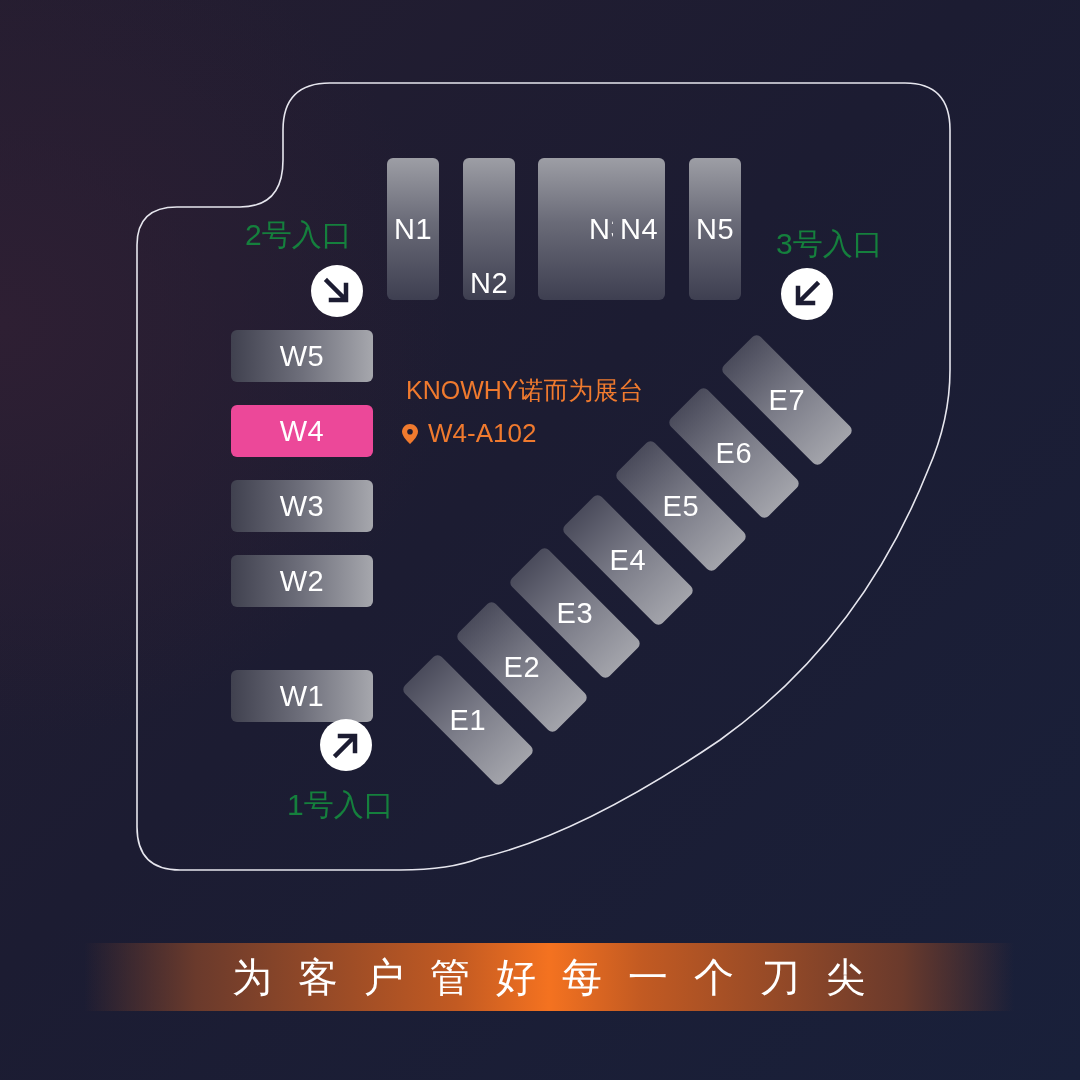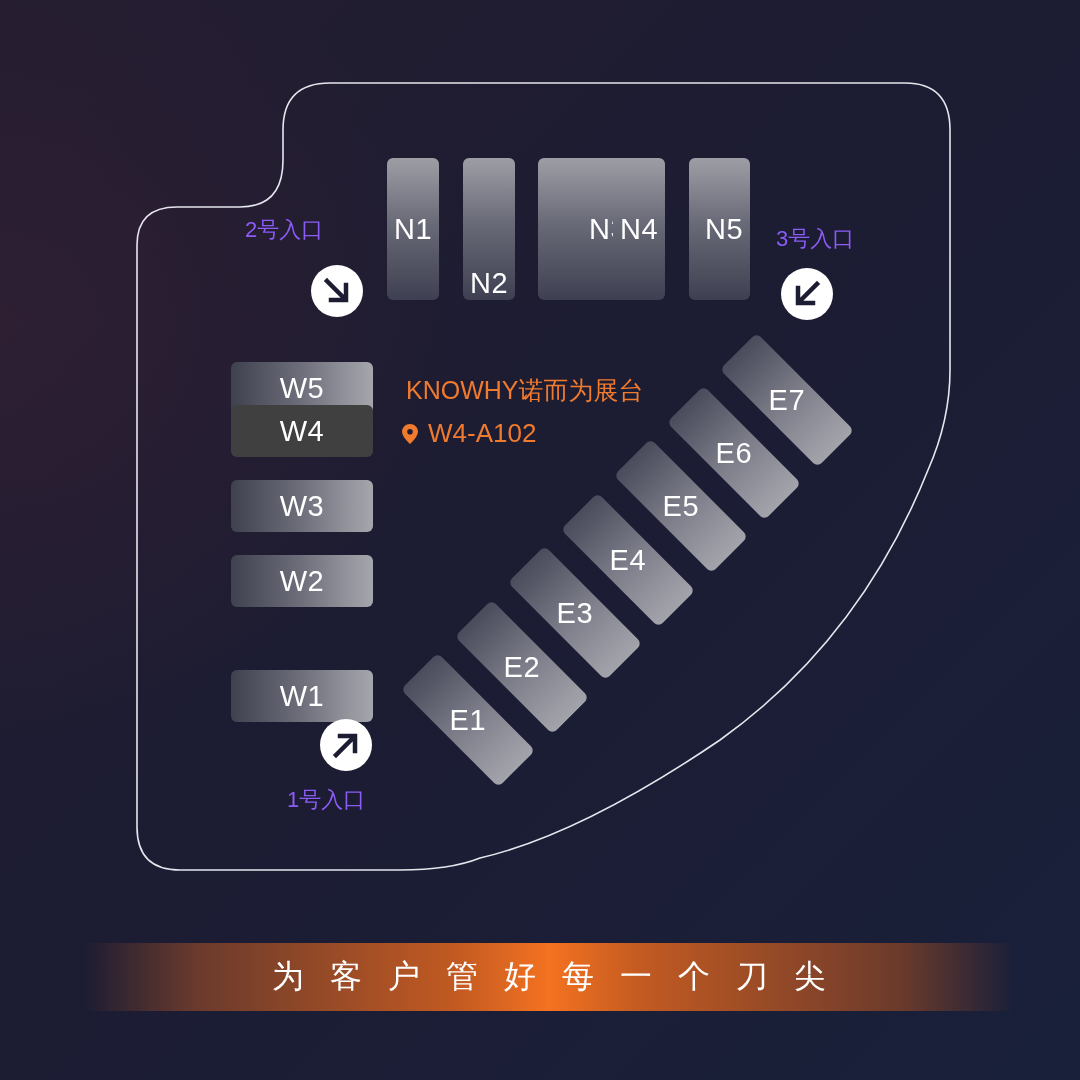--- a/index.html
+++ b/index.html
@@ -13,63 +13,63 @@
   .outline { position:absolute; left:0; top:0; width:1080px; height:1080px; pointer-events:none; }
   .booth {
     position:absolute; border-radius:6px;
     display:flex; align-items:center; justify-content:center;
     color:#fff; font-size:29px; letter-spacing:0.5px;
   }
   .booth.v { width:52px; height:142px;
     background: linear-gradient(180deg, #9d9ea5 0%, #6a6b78 45%, #3e3f51 100%); }
   .booth.h { width:142px; height:52px;
     background: linear-gradient(90deg, #40414f 0%, #6e6f7b 50%, #a6a7ad 100%); }
-  .booth.h.active { background:#404040; }
+  .booth.h.active { background:#ec4899; }
   .booth.d { width:138px; height:52px; transform-origin:center;
     transform: translate(-50%,-50%) rotate(45deg);
     background: linear-gradient(90deg, #4a4b5b 0%, #7b7c88 50%, #a3a4ab 100%); }
   .booth.d span { transform: rotate(-45deg); display:inline-block; }
-  .entrance-label { position:absolute; font-size:22px; color:#8b5cf6; white-space:nowrap; }
+  .entrance-label { position:absolute; font-size:30px; color:#15803d; white-space:nowrap; }
   .entrance-icon {
     position:absolute; width:52px; height:52px; border-radius:50%; background:#fff;
     display:flex; align-items:center; justify-content:center;
   }
   .exhibitor { position:absolute; left:406px; top:374px; color:#f07a2e; font-size:25px; white-space:nowrap; }
   .location { position:absolute; left:402px; top:418px; color:#f07a2e; font-size:26px; display:flex; align-items:center; gap:10px;text-align:center; }
   .banner {
     position:absolute; left:84px; top:943px; width:930px; height:68px;
     background: linear-gradient(90deg, rgba(120,60,40,0) 0%, #6a3a2c 12%, #c25a22 40%, #f47220 50%, #c25a22 60%, #6a3a2c 88%, rgba(120,60,40,0) 100%);
     display:flex; align-items:center; justify-content:center;
   }
-  .banner-text { font-size:32px; letter-spacing:26px; color:#fff; padding-left:26px; }
+  .banner-text { font-size:40px; letter-spacing:26px; color:#fff; padding-left:26px; }
 </style>
 </head>
 <body>
 
 <svg class="outline" viewBox="0 0 1080 1080">
   <path d="M 330 83 L 905 83 Q 950 83 950 130 L 950 370 Q 950 420 928 470 Q 860 640 720 740 Q 580 835 480 858 Q 450 870 400 870 L 180 870 Q 137 870 137 827 L 137 245 Q 137 207 177 207 L 240 207 Q 283 207 283 160 L 283 130 Q 283 83 330 83 Z" fill="none" stroke="#e6e6ee" stroke-width="1.6"></path>
 </svg>
 
 <div class="booth v" style="left:387px;top:158px;">
     <span>N1</span>
   </div>
 <div class="booth v" style="left:463px;top:158px;align-items:flex-end;">
     <span>N2</span>
   </div>
 <div class="booth v" style="left:538px;top:158px;padding-left:44px;">
     <span>N3</span>
   </div>
 <div class="booth v" style="left:613px;top:158px;">
     <span>N4</span>
   </div>
-<div class="booth v" style="left:689px;top:158px;padding-left:9px;">
+<div class="booth v" style="left:689px;top:158px;">
     <span>N5</span>
   </div>
 
-<div class="booth h" style="left:231px;top:330px;margin-top:32px;">
+<div class="booth h" style="left:231px;top:330px;">
     <span>W5</span>
   </div>
 <div class="booth h active" style="left:231px;top:405px;">
     <span>W4</span>
   </div>
 <div class="booth h" style="left:231px;top:480px;">
     <span>W3</span>
   </div>
 <div class="booth h" style="left:231px;top:555px;">
     <span>W2</span>

